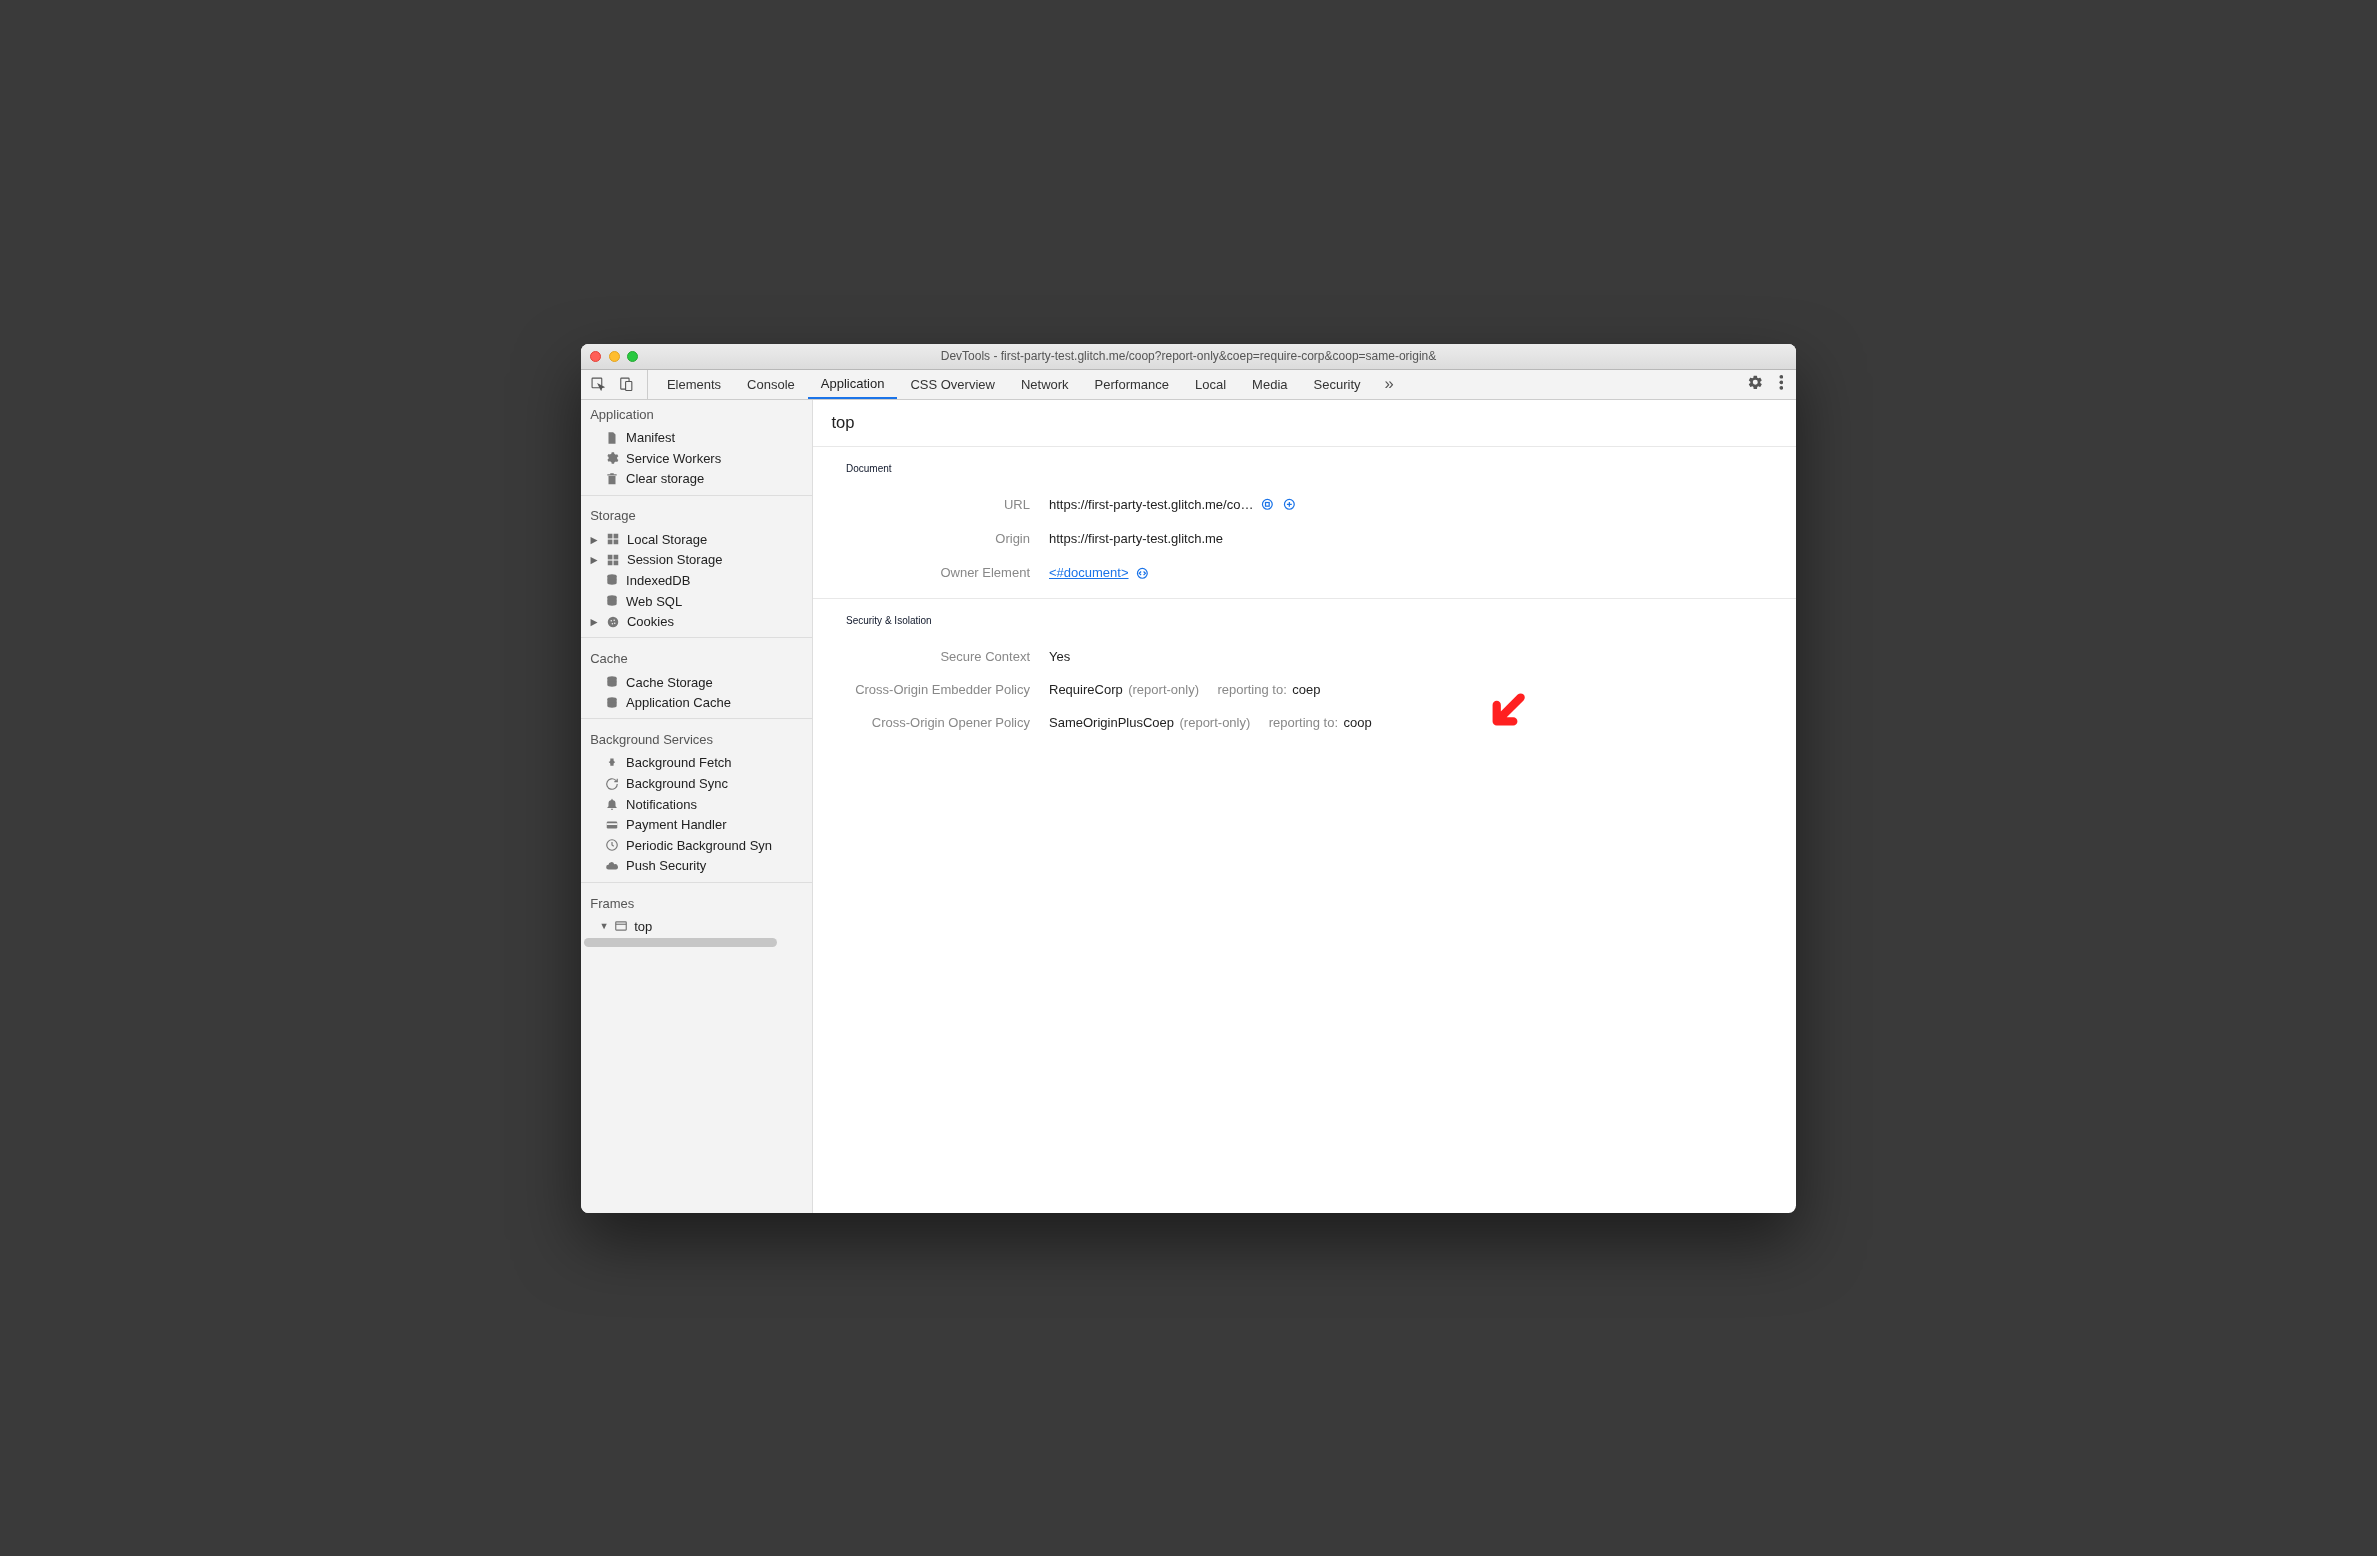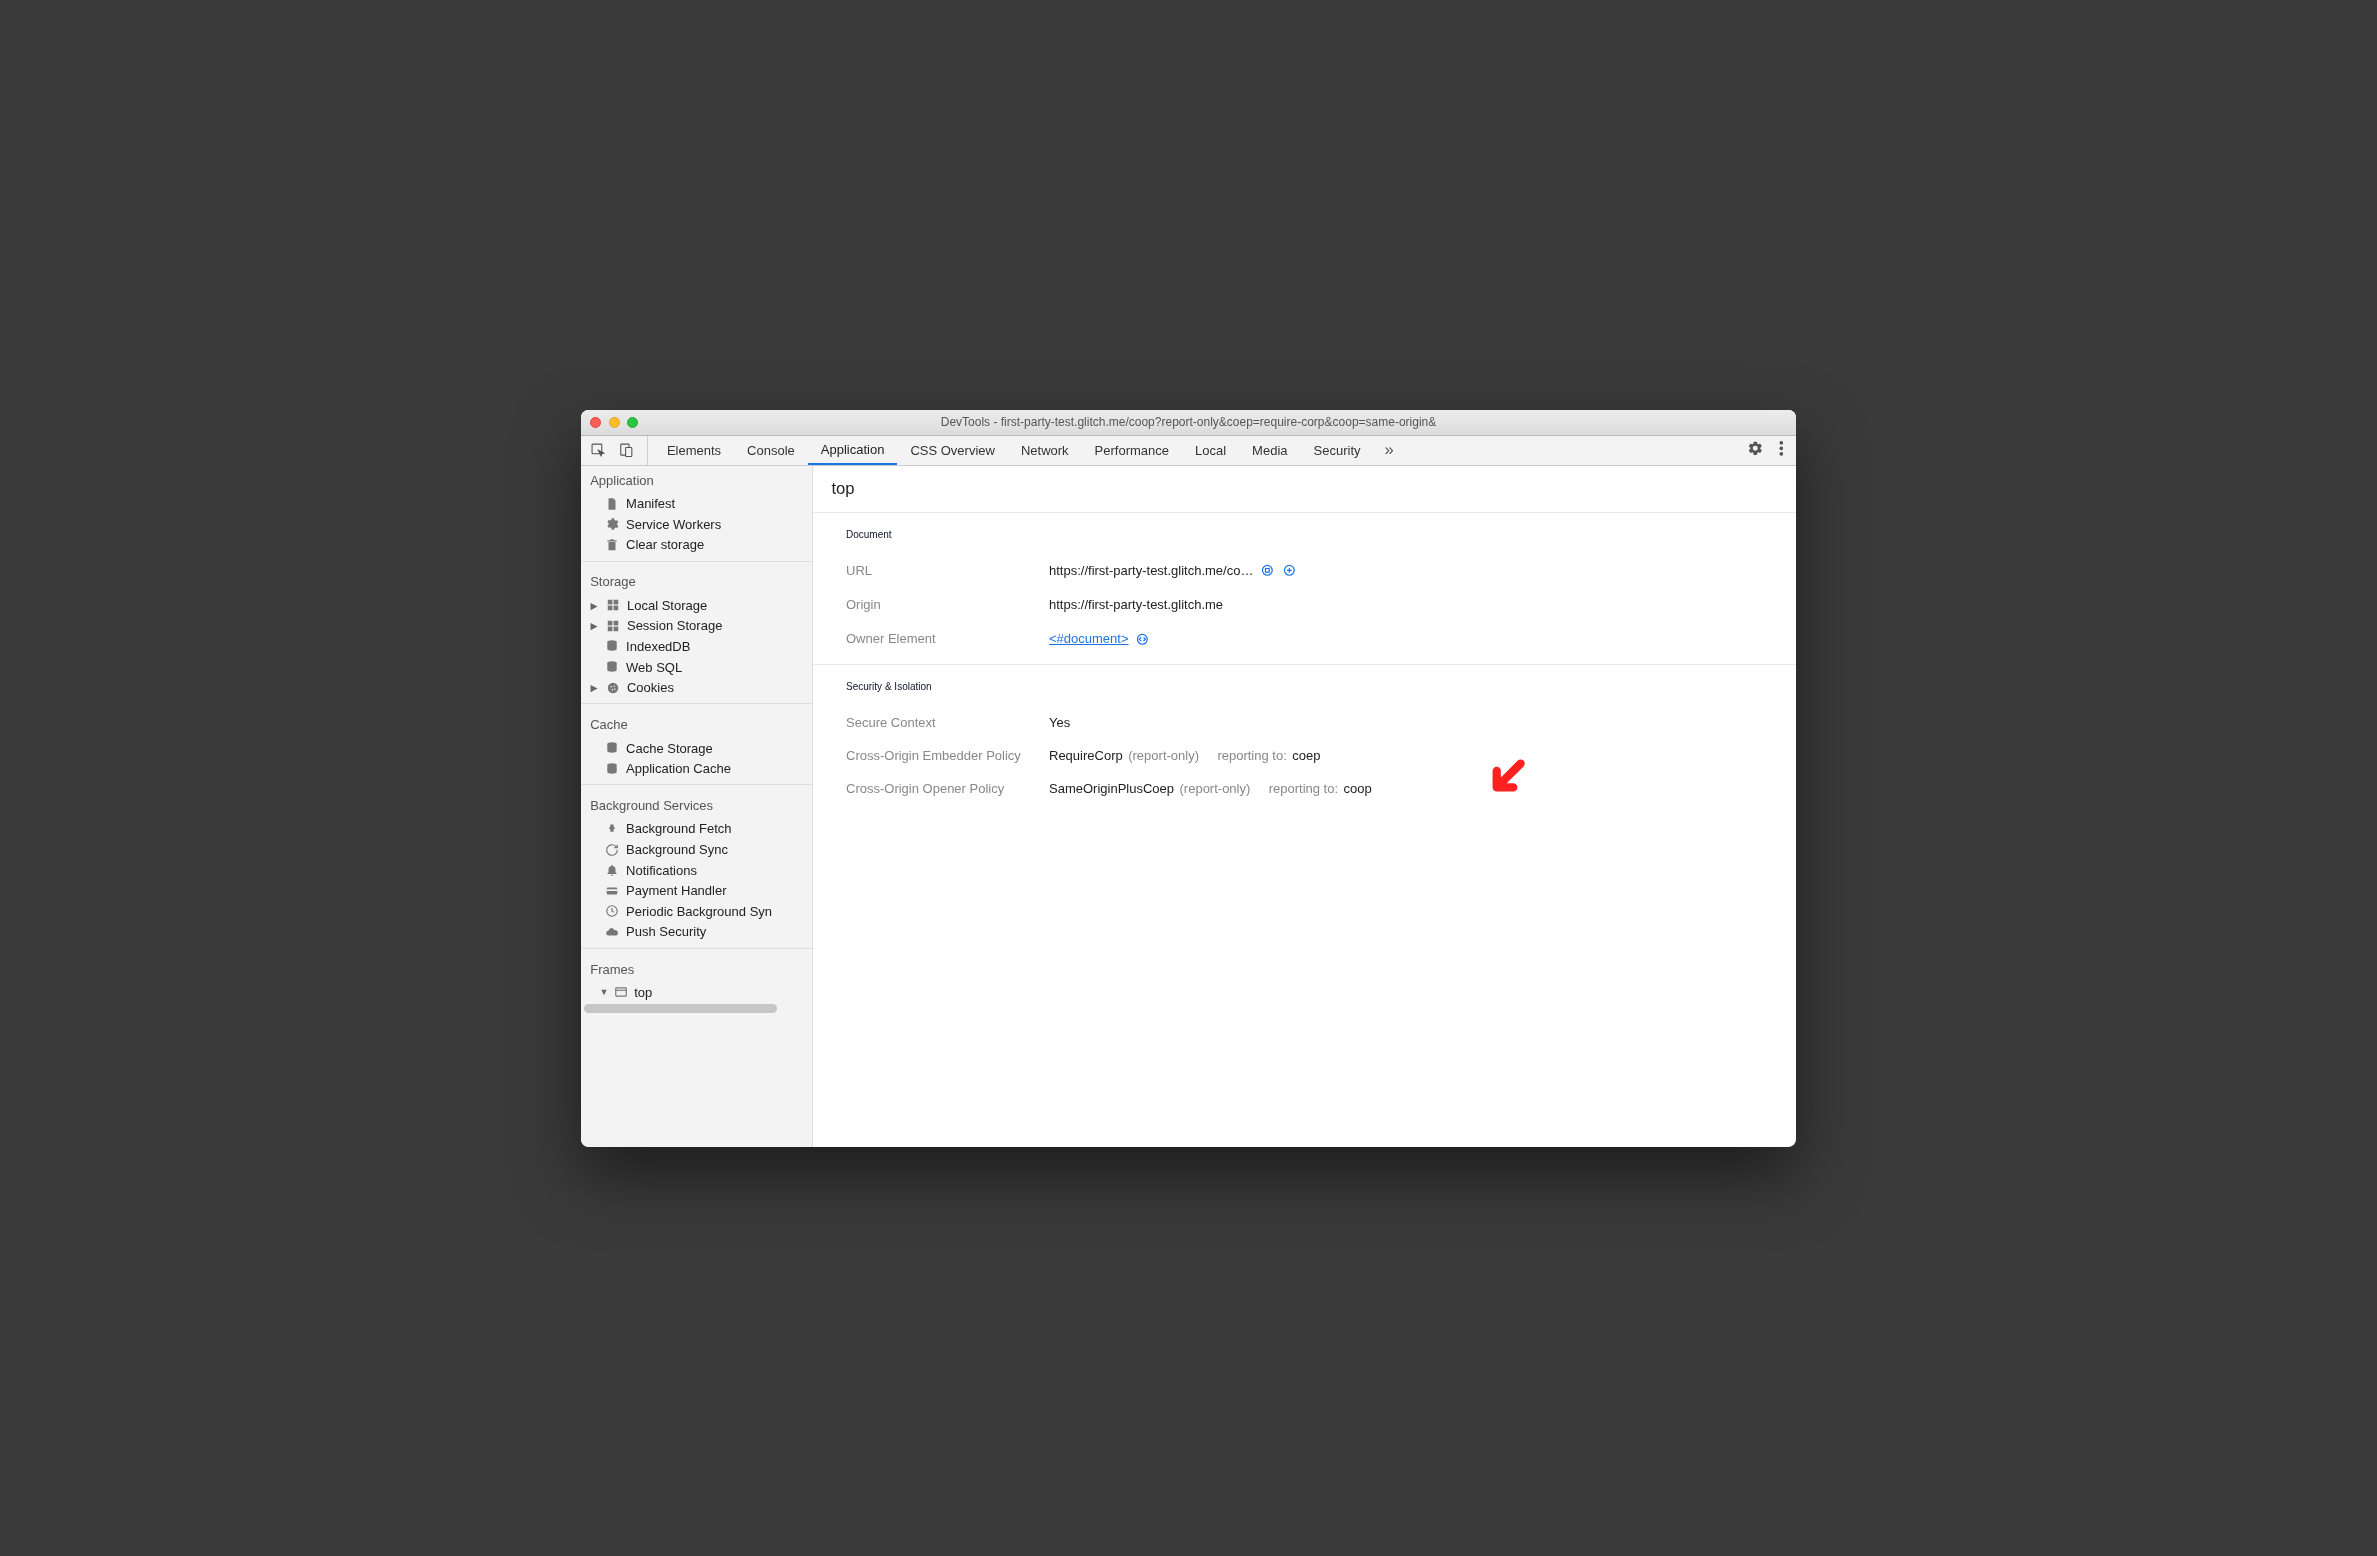--- a/index.html
+++ b/index.html
@@ -7,21 +7,21 @@
   font-family: -apple-system, BlinkMacSystemFont, "Segoe UI", Helvetica, Arial, sans-serif;
   background: #3a3a3a;
   display: flex;
   align-items: center;
   justify-content: center;
   min-height: 100vh;
   padding: 37px;
 }
 .window {
   width: 1215px;
-  height: 737px;
+  height: 869px;
   background: #fff;
   border-radius: 7.4px;
   box-shadow: 0 28px 64px rgba(0,0,0,0.5);
   display: flex;
   flex-direction: column;
   overflow: hidden;
 }
 .titlebar {
   height: 26px;
   background: linear-gradient(#ececec, #dcdcdc);
@@ -75,21 +75,21 @@
 }
 .sidebar-item .tri { width: 7.4px; display: inline-flex; justify-content: center; color: #666; font-size: 9.2px; margin-left: -14.7px; margin-right: 1.8px; }
 .si-icon { width: 14.7px; height: 14.7px; display: inline-flex; align-items: center; justify-content: center; color: #666; flex-shrink: 0; }
 .si-icon svg { width: 14px; height: 14px; }
 .divider { height: 0.9px; background: #ddd; margin: 5.5px 0; }
 .main { flex: 1; display: flex; flex-direction: column; overflow: auto; position: relative; }
 .main-header { padding: 13px 18.4px; font-size: 16.6px; color: #222; border-bottom: 0.9px solid #e8e8e8; }
 .section { padding: 16.6px 33px 7.4px 33px; border-bottom: 0.9px solid #e8e8e8; }
 .section-title { font-size: 10px; font-weight: 400; color: #0f172a; margin-bottom: 13px; }
 .row { display: flex; align-items: center; padding: 9.2px 0; font-size: 13px; }
-.row-label { width: 203px; color: #888; padding-right: 28px; flex-shrink: 0; }
+.row-label { width: 203px; text-align: right; color: #888; padding-right: 19px; flex-shrink: 0; }
 .row-value { color: #222; display: flex; align-items: center; gap: 5.5px; flex-wrap: wrap; }
 .link { color: #1a73e8; text-decoration: underline; cursor: pointer; }
 .muted { color: #888; }
 .inline-icon { width: 16.6px; height: 16.6px; display: inline-flex; align-items: center; justify-content: center; }
 .inline-icon svg { width: 14.7px; height: 14.7px; }
 .annotation-arrow { position: absolute; color: #ff2020; pointer-events: none; }
 .frames-item { display: flex; align-items: center; padding: 2.8px 9.2px 2.8px 18.4px; gap: 5.5px; font-size: 13px; color: #222; cursor: pointer; }
 .frames-item .tri { font-size: 9.2px; color: #666; }
 .hscroll { height: 12px; display: flex; align-items: center; background: #f3f3f3;}
 .hscroll-thumb { height: 8.3px; background: #c6c6c6; border-radius: 4.6px; margin-left: 2.8px; width: 193px;}

